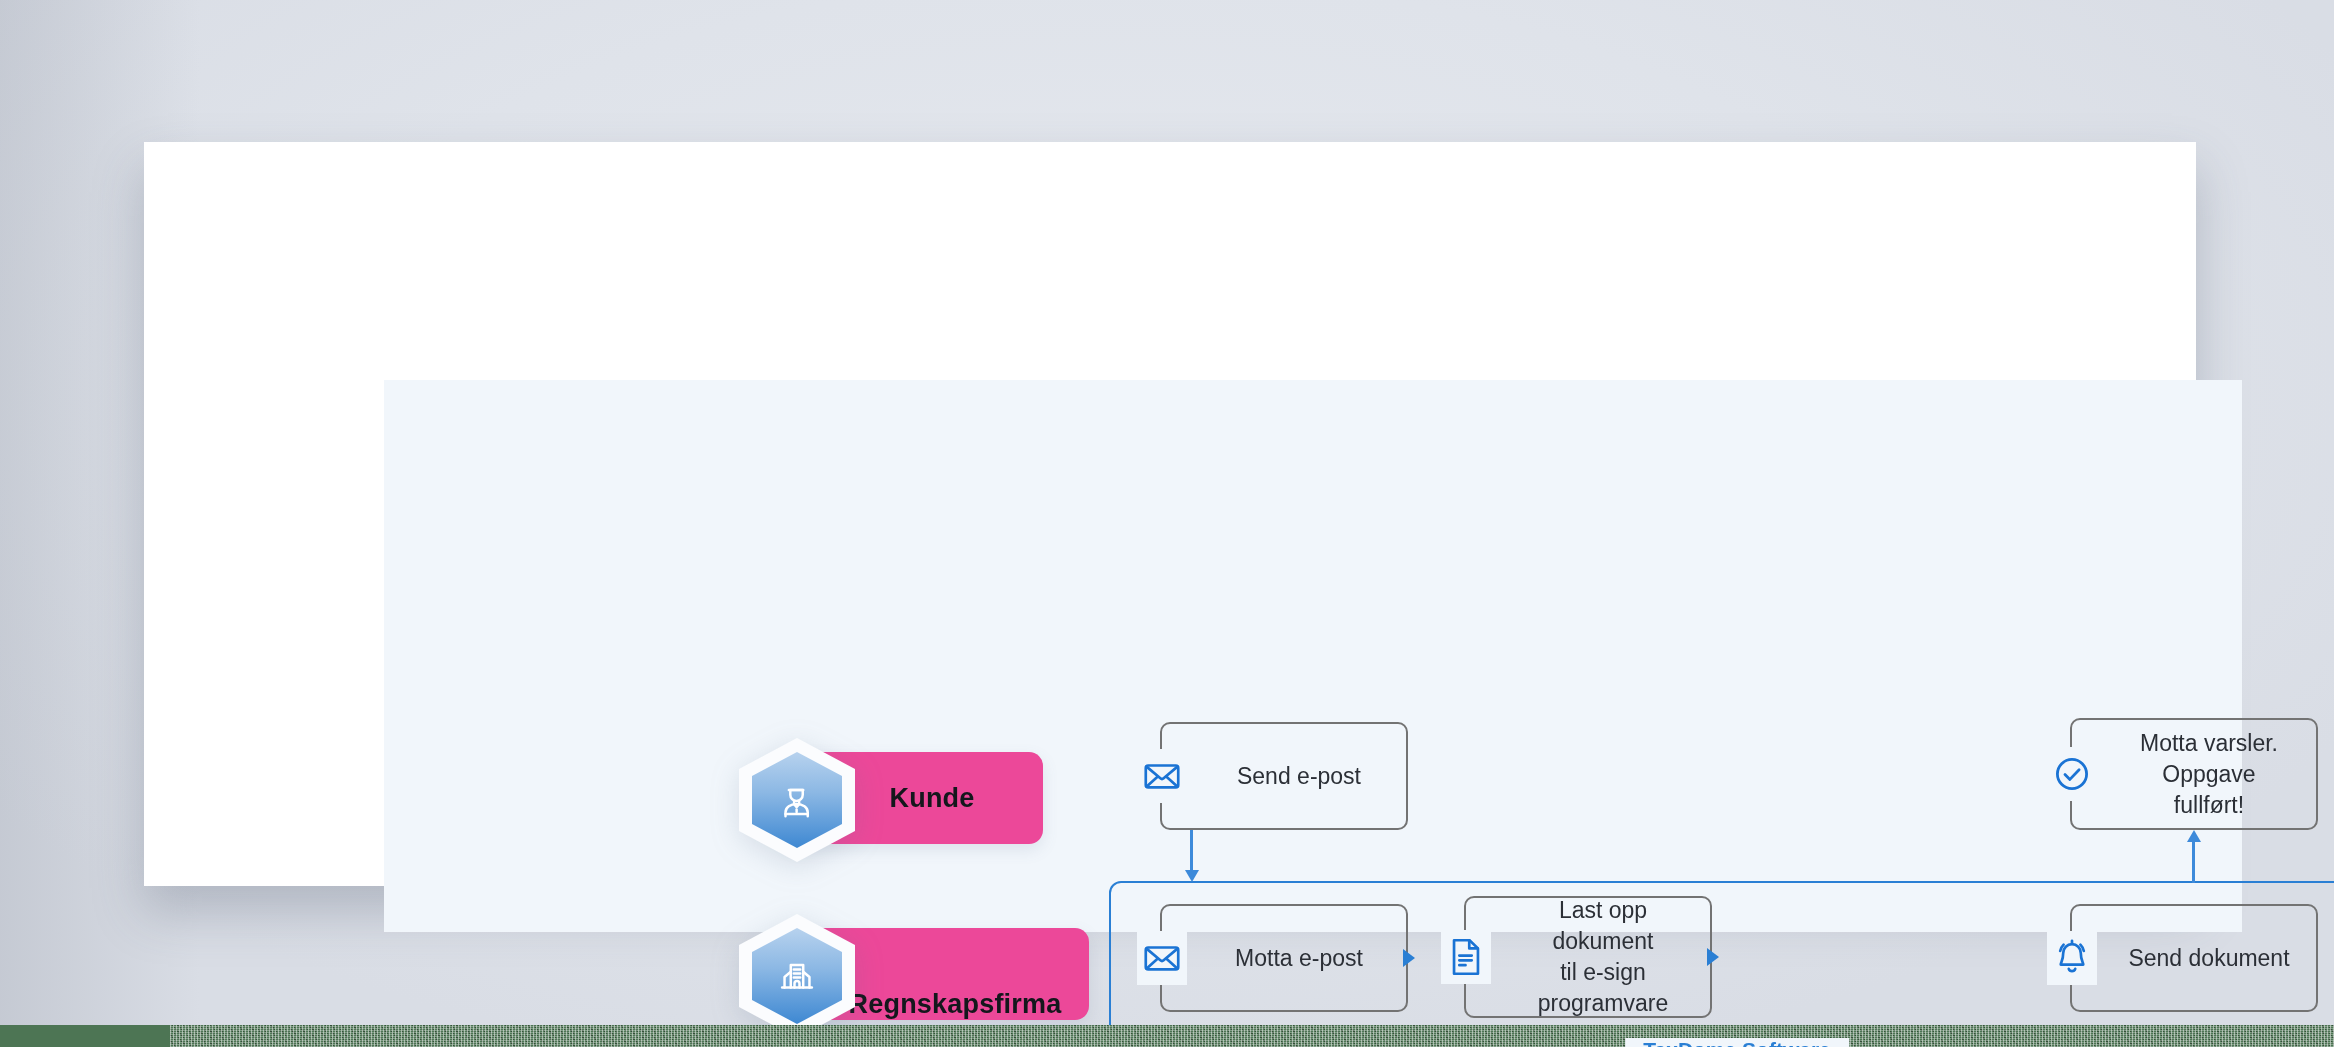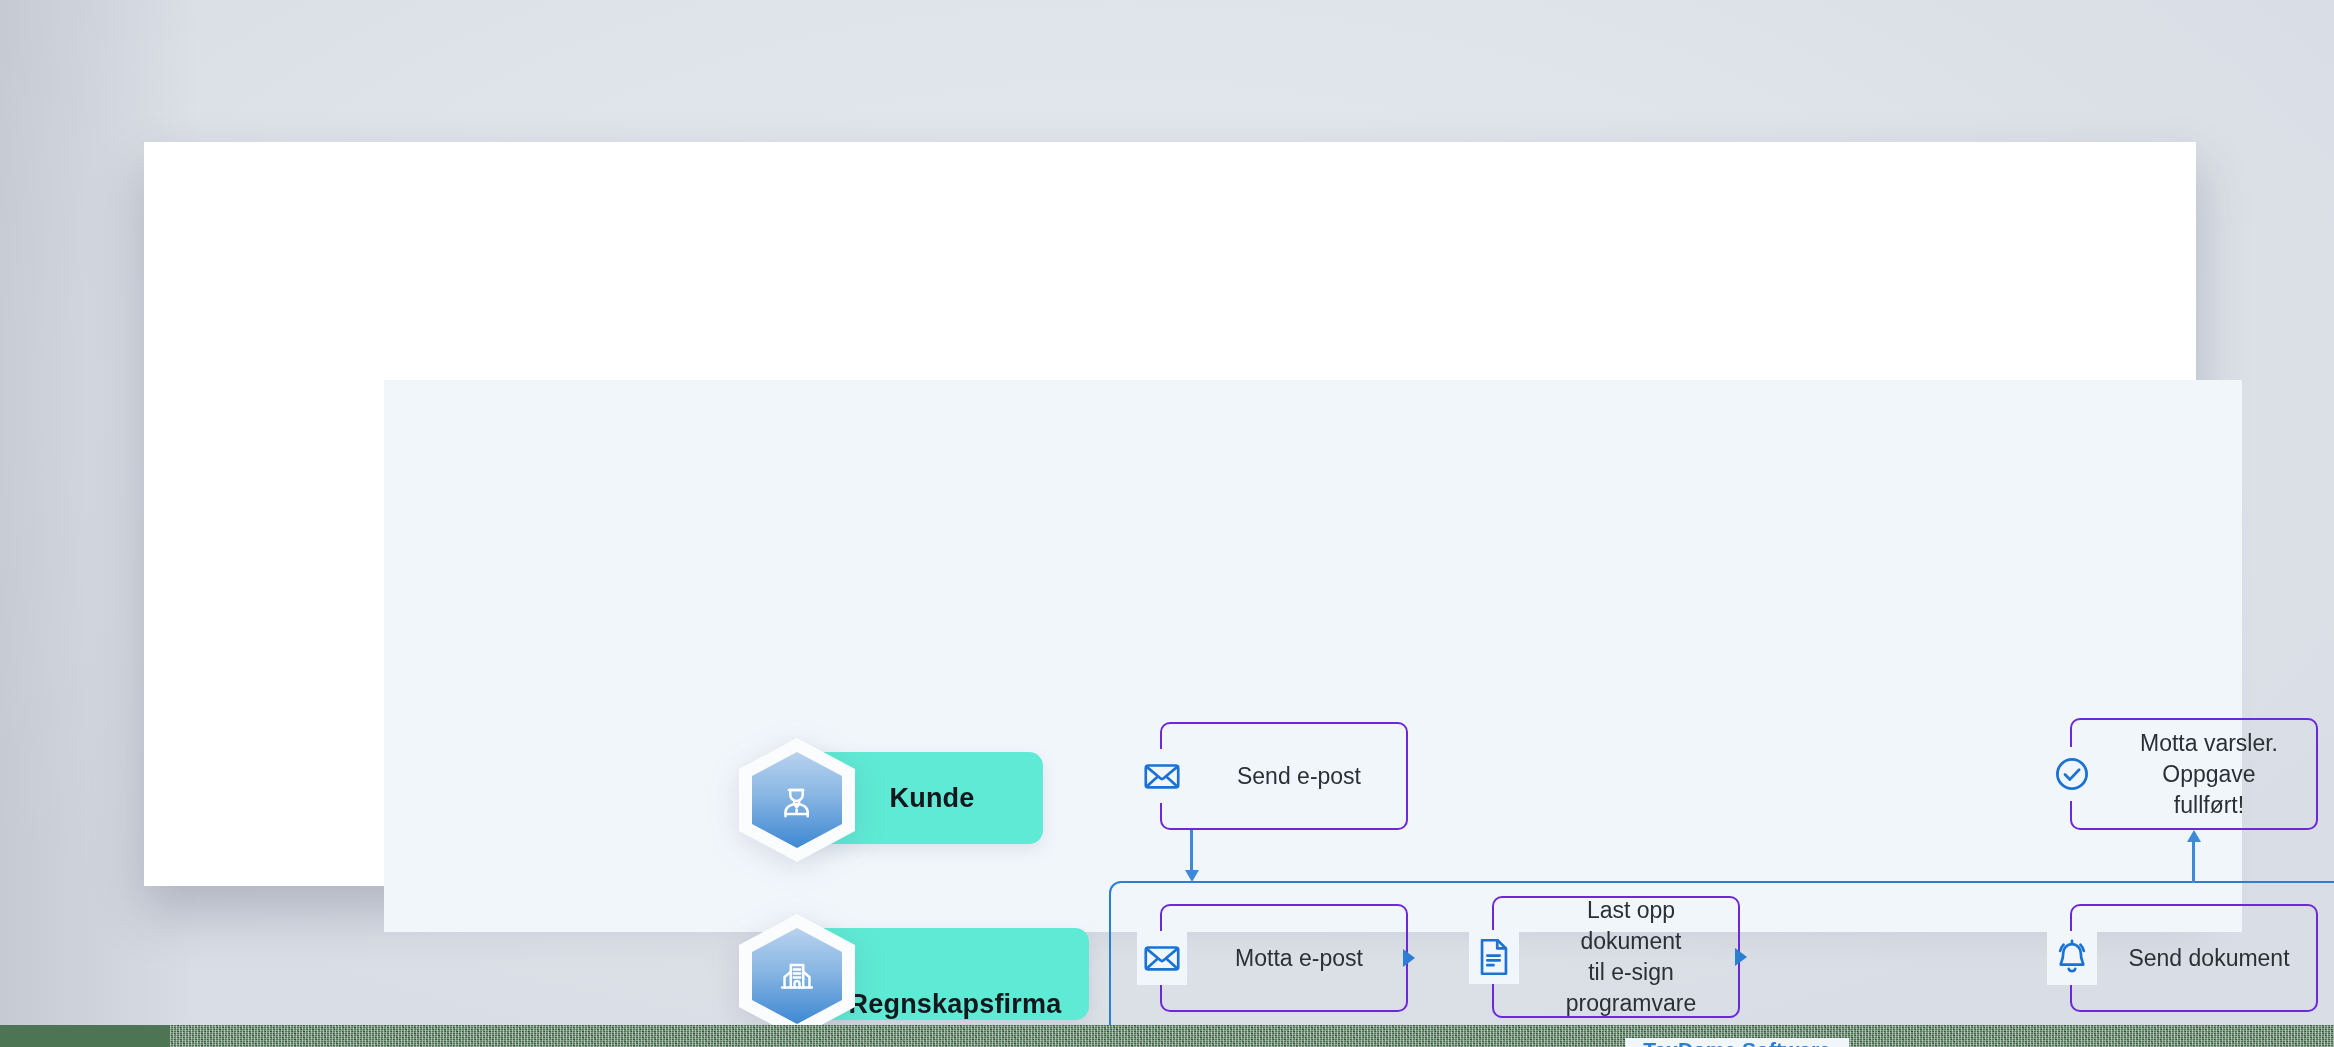--- a/index.html
+++ b/index.html
@@ -70,21 +70,21 @@
   
   .actor {
     position: absolute;
     height: 96px;
   }
   .actor-pill {
     position: absolute;
     left: 44px;
     top: 2px;
     height: 92px;
-    background: #5eead4;
+    background: #ec4899;
     border-radius: 14px;
     box-shadow: 0 6px 16px rgba(90,110,140,0.13);
     display: flex;
     align-items: center;
     justify-content: center;
   }
   .actor-label {
     font-weight: bold;
     font-size: 27px;
     color: #14171c;
@@ -118,21 +118,21 @@
   .hex-inner svg { display: block; }
 
   #actor-customer   { left: 355px; top: 370px; }
   #actor-customer .actor-pill { width: 260px; }
   #actor-firm       { left: 355px; top: 546px; }
   #actor-firm .actor-pill { width: 306px; align-items: flex-end; }
 
   
   .node {
     position: absolute;
-    border: 2px solid #6d28d9;
+    border: 2px solid #737373;
     border-radius: 10px;
     background: transparent;
     display: flex;
     align-items: center;
     box-sizing: border-box;
   }
   .node-label {
     color: #2b2f36;
     font-size: 23px;
     line-height: 31px;
@@ -166,21 +166,21 @@
     width: 0; height: 0;
     border-top: 9px solid transparent;
     border-bottom: 9px solid transparent;
     border-left: 12px solid #2a7fd4;
     z-index: 3;
   }
 
   #node-send-email     { left: 776px;  top: 342px; width: 248px; height: 108px; }
   #node-receive-notif  { left: 1686px; top: 338px; width: 248px; height: 112px; }
   #node-receive-email  { left: 776px;  top: 524px; width: 248px; height: 108px; }
-  #node-upload-doc     { left: 1108px; top: 516px; width: 248px; height: 122px; }
+  #node-upload-doc     { left: 1080px; top: 516px; width: 248px; height: 122px; }
   #node-archive-doc    { left: 1382px; top: 516px; width: 250px; height: 122px; }
   #node-send-notif     { left: 1686px; top: 524px; width: 248px; height: 108px; }
 
   
   #taxdome-group {
     position: absolute;
     left: 725px;
     top: 501px;
     width: 1256px;
     height: 167px;

